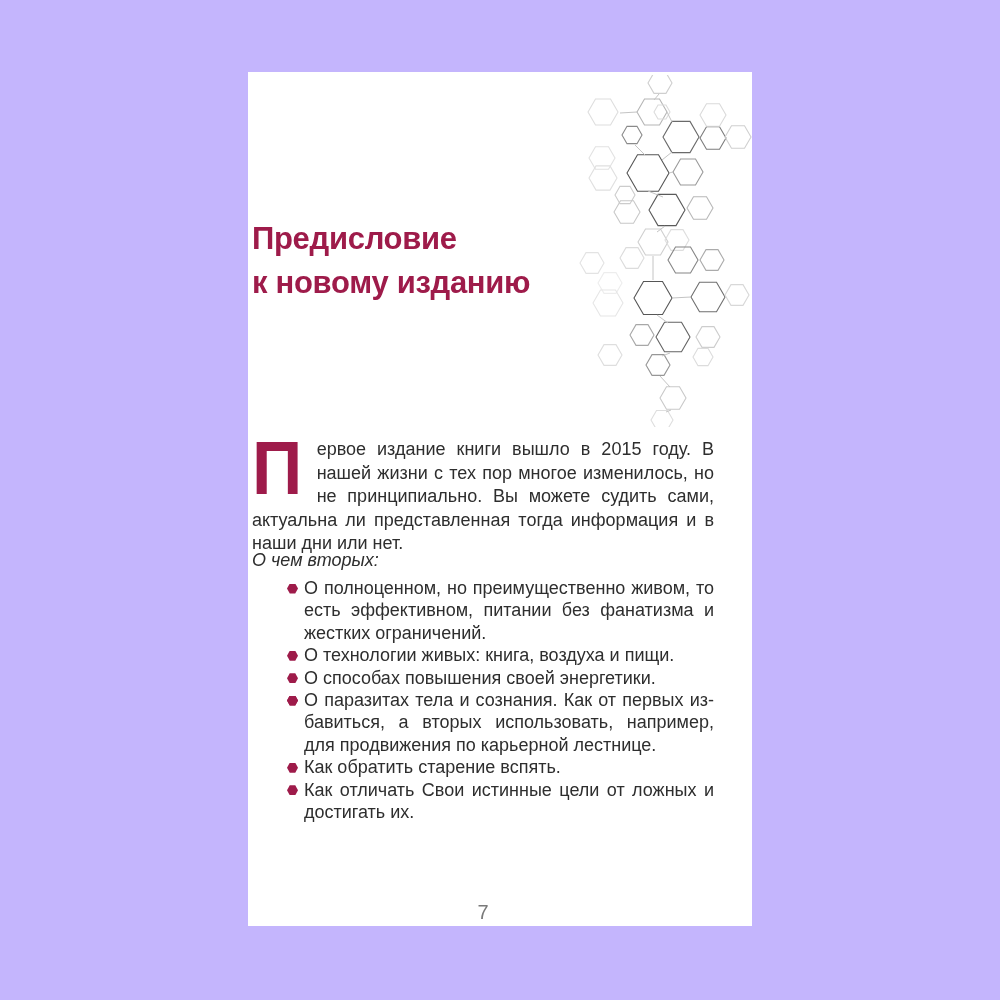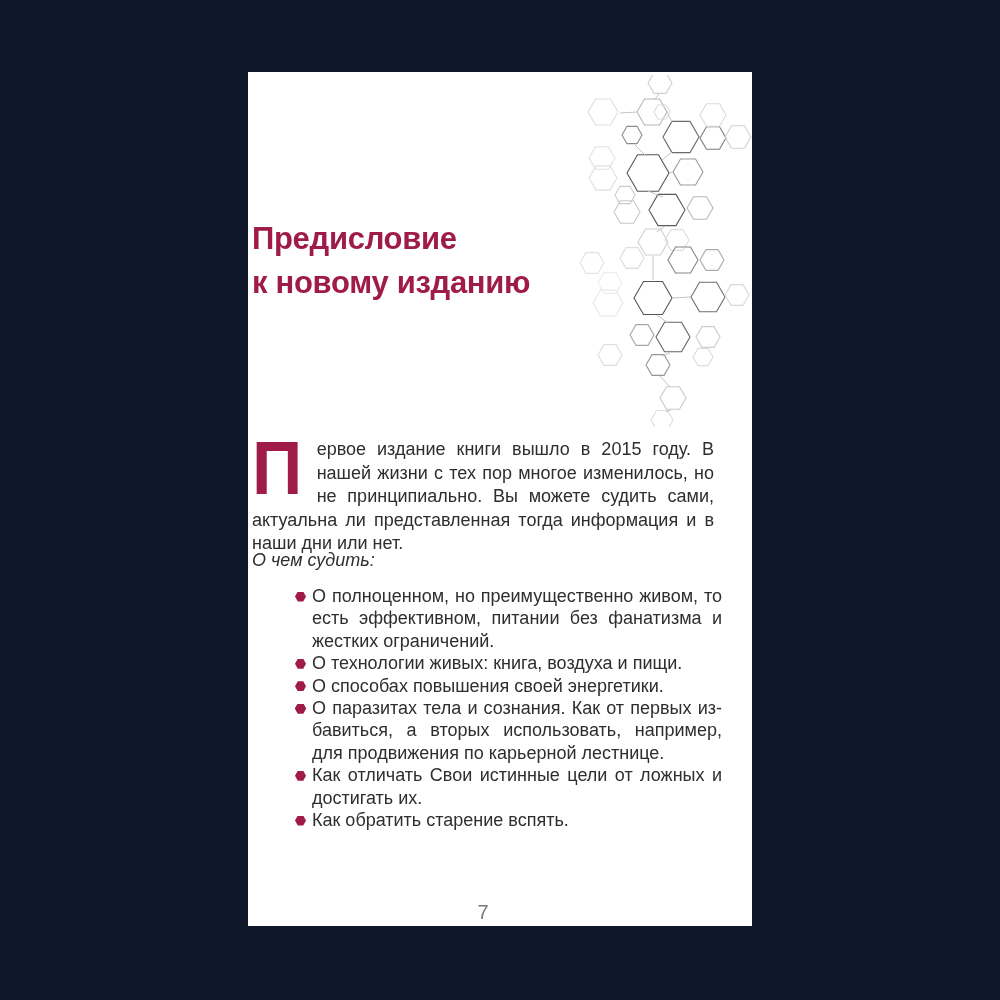--- a/index.html
+++ b/index.html
@@ -2,21 +2,21 @@
 <html><head>
 <meta charset="utf-8">
 <style>
   html,body{margin:0;padding:0;}
   body{
     width:1000px;height:1000px;
     background:#4a7050;
     font-family:"Liberation Sans", sans-serif;
     -webkit-font-smoothing:antialiased;
   }
-  .canvas{position:relative;width:1000px;height:1000px;background:#0f172a;overflow:hidden;}
+  .canvas{position:relative;width:1000px;height:1000px;background:#c4b5fd;overflow:hidden;}
   .page{
     position:absolute;left:248px;top:72px;width:504px;height:854px;
     background:#ffffff;overflow:hidden;
   }
   .hexdeco{position:absolute;right:0;top:3px;width:185px;height:352px;}
   .title{
     position:absolute;left:4px;top:145px;width:460px;
     margin:0;
     font-size:31px;font-weight:bold;line-height:44px;letter-spacing:-0.3px;
     color:#9e1b4a;
@@ -34,21 +34,21 @@
     font-size:76px;font-weight:bold;color:#9e1b4a;
     transform:scaleX(.92);transform-origin:left top;
   }
   .about{
     position:absolute;left:4px;top:477px;width:462px;
     margin:0;
     font-size:18px;font-style:italic;color:#2e2e2e;line-height:22px;
   }
   .topics{
     position:absolute;left:4px;top:505px;width:462px;
-    margin:8px;padding:0;list-style:none;
+    margin:0;padding:0;list-style:none;
     font-size:18px;line-height:22.4px;color:#2e2e2e;
   }
   .topics li{
     position:relative;
     padding-left:52px;
     text-align:justify;
   }
   .bullet{
     position:absolute;left:35px;top:6.5px;
     width:11px;height:10px;
@@ -124,28 +124,28 @@
         <line x1="103" y1="278" x2="95" y2="281"></line>
         <line x1="93" y1="301" x2="103" y2="312"></line>
         <line x1="104" y1="335" x2="99" y2="337"></line>
       </g>
     </svg>
 
     <h1 class="title"><span>Предисловие</span><br><span>к новому изданию</span></h1>
 
     <p class="lead"><span class="dropcap">П</span><span>ервое издание книги вышло в 2015 году. В нашей жизни с тех пор многое изменилось, но не прин­ципиально. Вы можете судить сами, актуальна ли представленная тогда информация и в наши дни или нет.</span></p>
 
-    <p class="about">О чем судить:</p>
+    <p class="about">О чем вторых:</p>
 
     <ul class="topics">
       <li><span class="bullet"></span><span>О полноценном, но преимущественно живом, то есть эффективном, питании без фанатизма и жестких ограничений.</span></li>
       <li><span class="bullet"></span><span>О технологии живых: книга, воздуха и пищи.</span></li>
       <li><span class="bullet"></span><span>О способах повышения своей энергетики.</span></li>
       <li><span class="bullet"></span></li>
       <li><span class="bullet"></span><span>О паразитах тела и сознания. Как от первых из­бавиться, а вторых использовать, например, для продвижения по карьерной лестнице.</span></li>
+      <li><span class="bullet"></span><span>Как обратить старение вспять.</span></li>
       <li><span class="bullet"></span><span>Как отличать Свои истинные цели от ложных и до­стигать их.</span></li>
-      <li><span class="bullet"></span><span>Как обратить старение вспять.</span></li>
     </ul>
 
     <div class="pagenum">7</div>
 
   </div>
 </div>
 
 </body></html>

